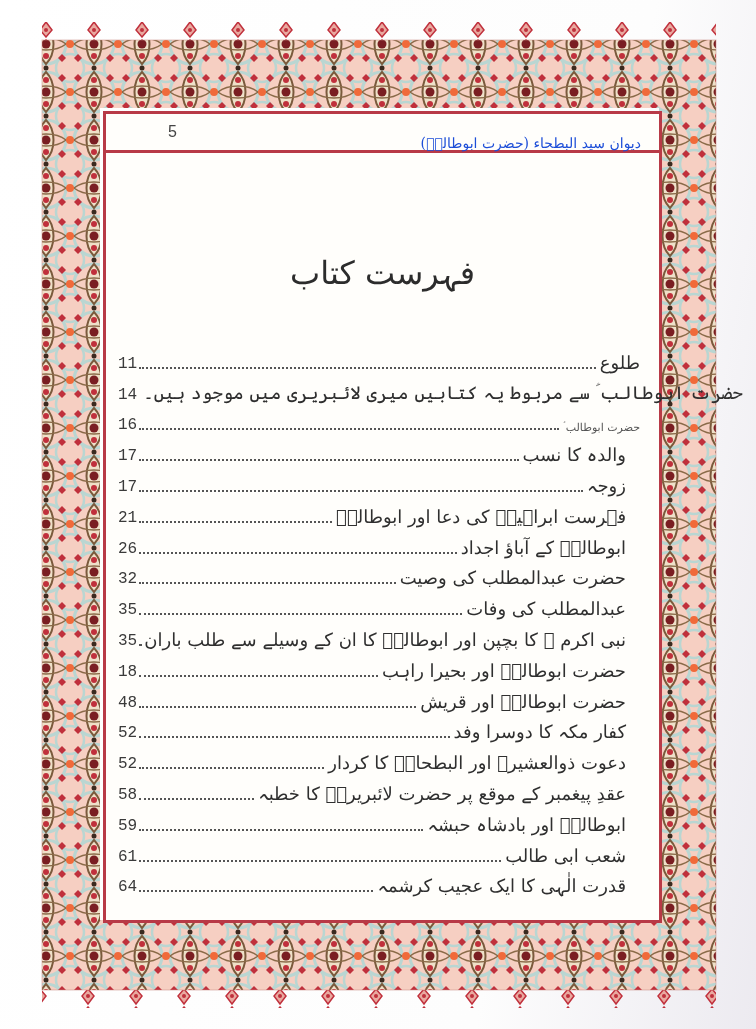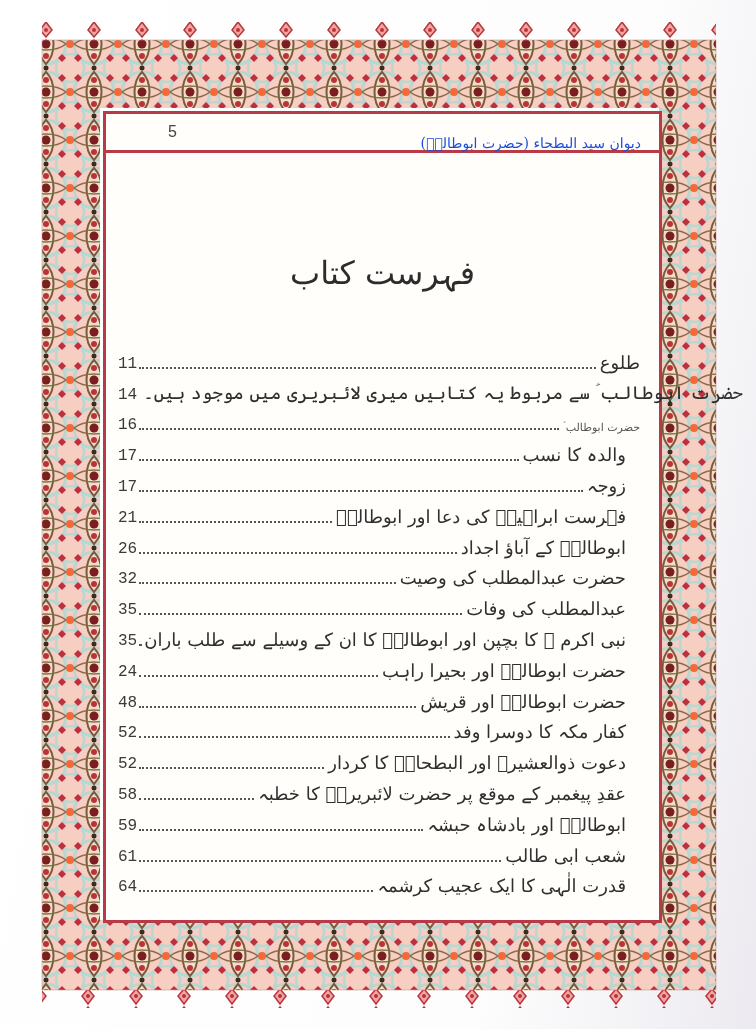--- a/index.html
+++ b/index.html
@@ -209,21 +209,21 @@
       <span class="toc-page">35</span>
       <span class="toc-dots"></span>
       <span class="toc-label">عبدالمطلب کی وفات</span>
     </li>
     <li class="toc-item indent-1">
       <span class="toc-page">35</span>
       <span class="toc-dots"></span>
       <span class="toc-label">نبی اکرم ﷺ کا بچپن اور ابوطالبؑ کا ان کے وسیلے سے طلب باران</span>
     </li>
     <li class="toc-item indent-1">
-      <span class="toc-page">24</span>
+      <span class="toc-page">18</span>
       <span class="toc-dots"></span>
       <span class="toc-label">حضرت ابوطالبؑ اور بحیرا راہب</span>
     </li>
     <li class="toc-item indent-1">
       <span class="toc-page">48</span>
       <span class="toc-dots"></span>
       <span class="toc-label">حضرت ابوطالبؑ اور قریش</span>
     </li>
     <li class="toc-item indent-1">
       <span class="toc-page">52</span>

